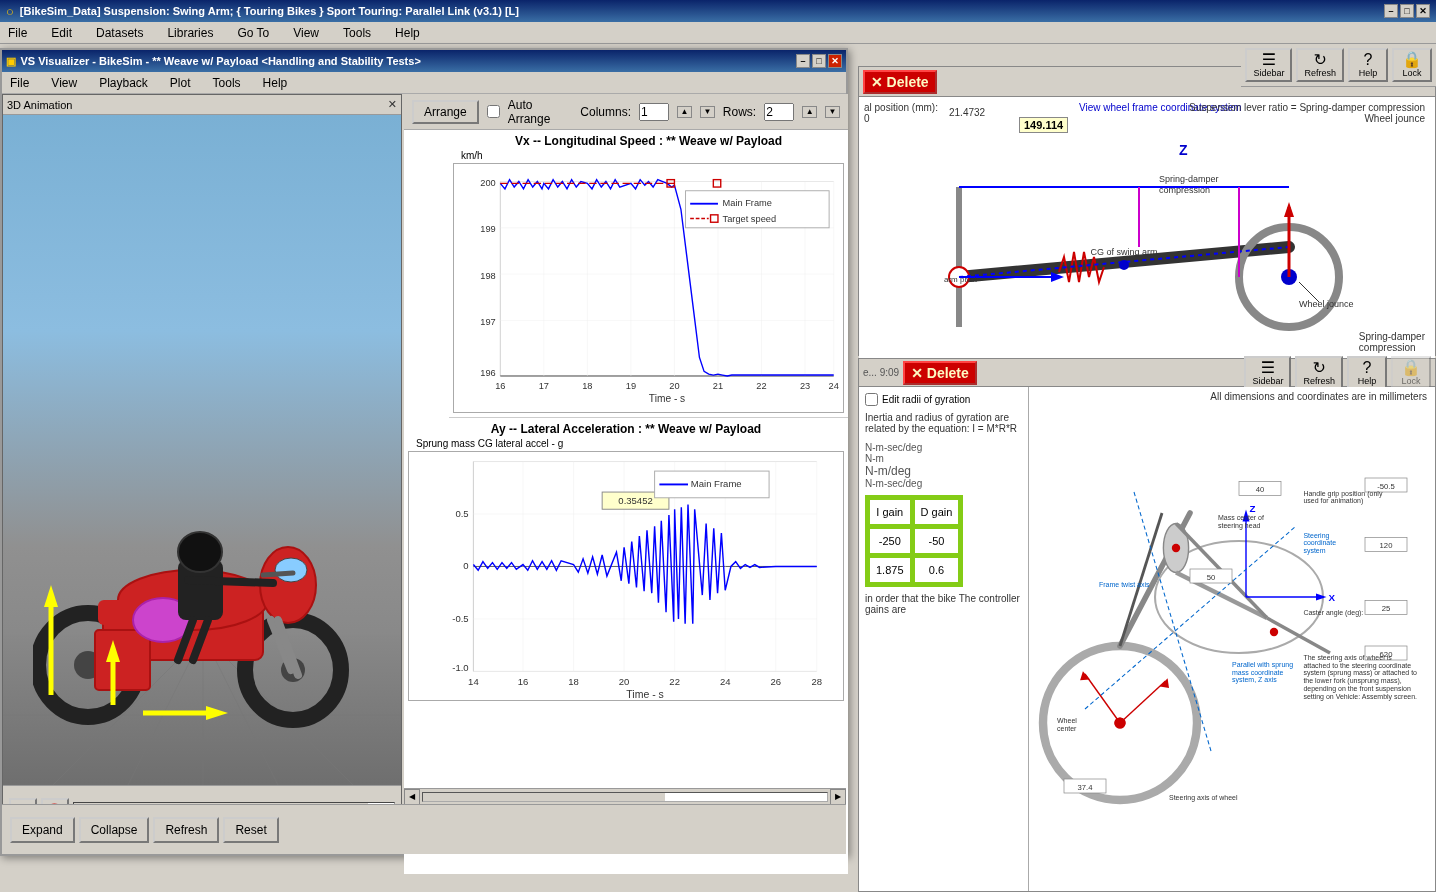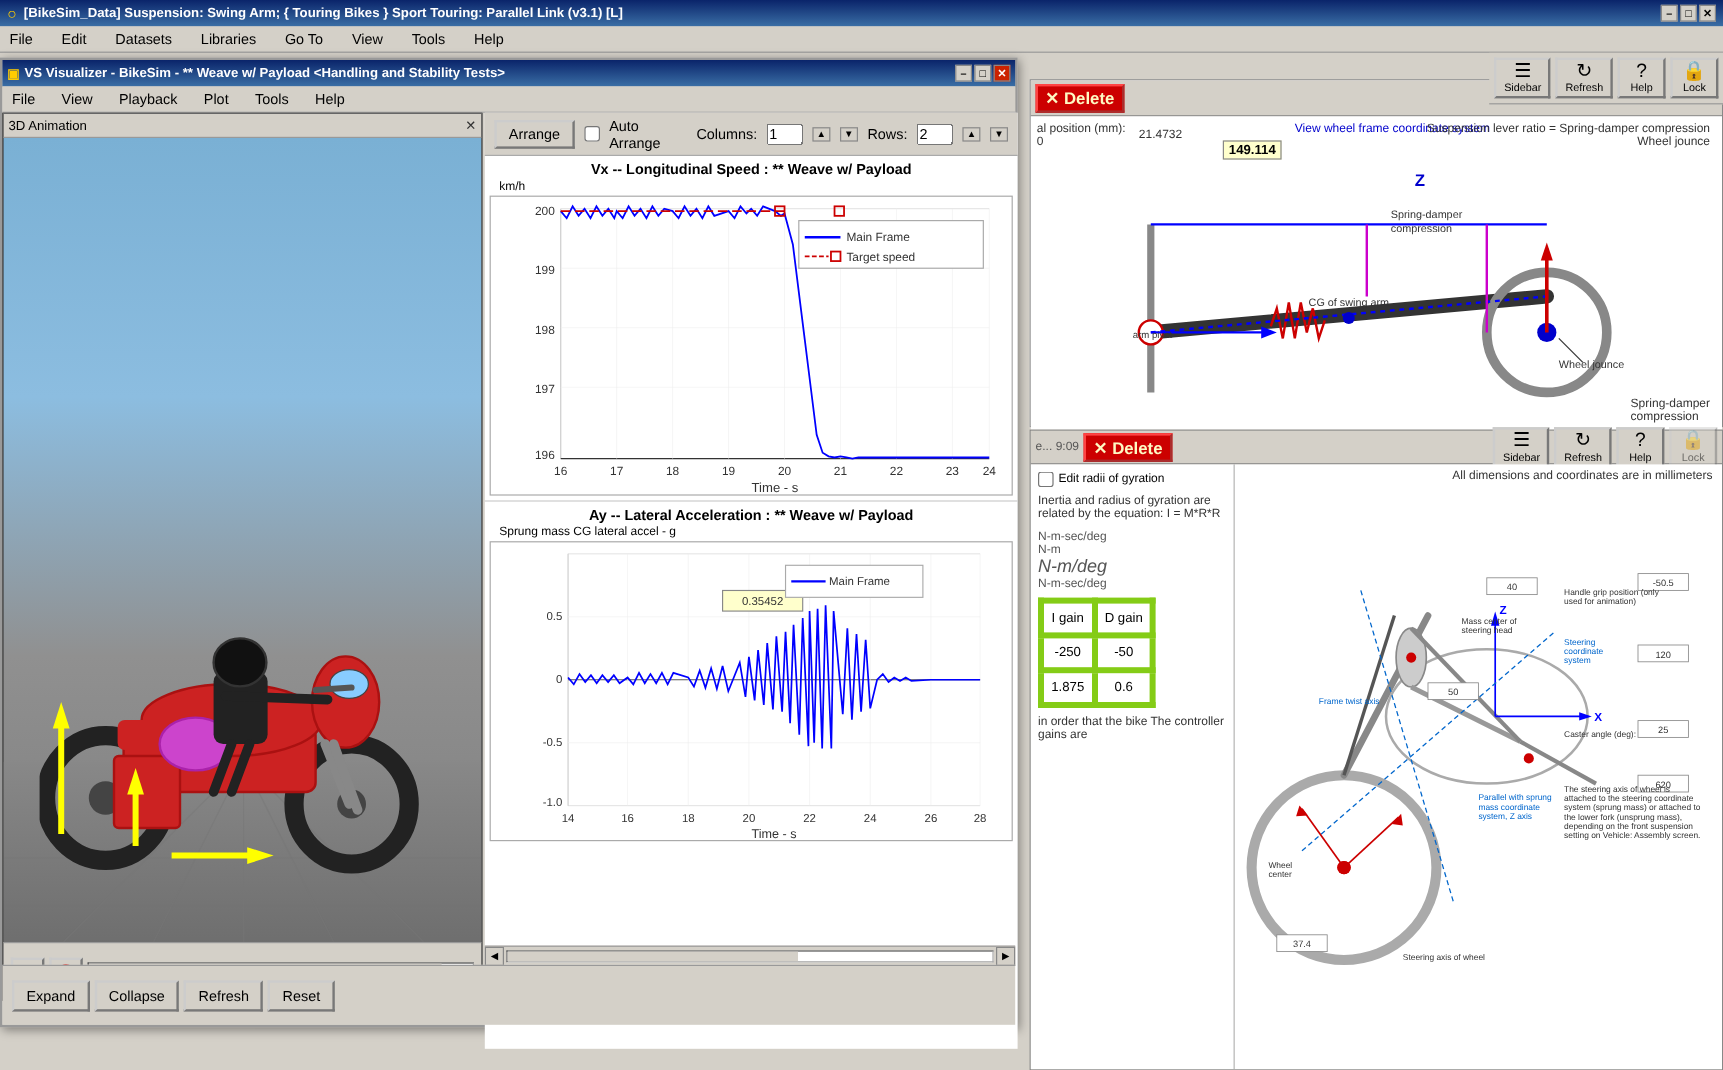--- a/index.html
+++ b/index.html
@@ -441,21 +441,21 @@
 
       <div style="width:170px;background:white;border-right:1px solid #aaa;padding:6px;font-size:11px;overflow:auto;">
         <div style="display:flex;align-items:center;gap:4px;margin-bottom:4px;">
           <input type="checkbox" style="">
           <span style="font-size:10px;">Edit radii of gyration</span>
         </div>
         <div style="margin-top:6px;font-size:10px;color:#333;">Inertia and radius of gyration are related by the equation: I = M*R*R</div>
         <div style="margin-top:8px;">
           <div style="font-size:10px;color:#555;">N-m-sec/deg</div>
           <div style="font-size:10px;color:#555;">N-m</div>
-          <div style="font-size:15px;color:#555;font-style:italic;">N-m/deg</div>
+          <div style="font-size:12px;color:#555;">N-m/deg</div>
           <div style="font-size:10px;color:#555;">N-m-sec/deg</div>
         </div>
         <table class="gain-table" style="margin-top:6px;">
           <tbody>
               <tr>
             <td>I gain</td>
             <td>D gain</td>
           </tr>
           <tr>
             <td>-250</td>
@@ -679,21 +679,21 @@
         <span style="font-size:12px;">Columns:</span>
         <input type="text" value="1" style="width: 30px; font-size: 12px;">
         <button style="background:#d4d0c8;border:1px solid #888;width:16px;height:12px;font-size:8px;cursor:pointer;">▲</button>
         <button style="background:#d4d0c8;border:1px solid #888;width:16px;height:12px;font-size:8px;cursor:pointer;">▼</button>
         <span style="font-size:12px;">Rows:</span>
         <input type="text" value="2" style="width: 30px; font-size: 12px;">
         <button style="background:#d4d0c8;border:1px solid #888;width:16px;height:12px;font-size:8px;cursor:pointer;">▲</button>
         <button style="background:#d4d0c8;border:1px solid #888;width:16px;height:12px;font-size:8px;cursor:pointer;">▼</button>
       </div>
 
-      <div style="padding:4px;border-bottom:1px solid #ccc;">
+      <div style="padding:4px;border-bottom:1px solid #ccc;margin-left:45px;">
         <div class="chart-title">Vx -- Longitudinal Speed : ** Weave w/ Payload</div>
         <div style="font-size:10px;margin-left:8px;margin-bottom:2px;">km/h</div>
         <div style="position:relative;background:white;border:1px solid #aaa;height:250px;">
           <svg width="100%" height="100%" viewBox="0 0 420 250">
 
             <line x1="50" y1="10" x2="50" y2="220" stroke="#ccc" stroke-width="1"></line>
             <line x1="50" y1="220" x2="410" y2="220" stroke="#333" stroke-width="1"></line>
             <line x1="50" y1="10" x2="410" y2="10" stroke="#ccc" stroke-width="0.5"></line>
 
             <line x1="50" y1="60" x2="410" y2="60" stroke="#eee" stroke-width="0.5"></line>

